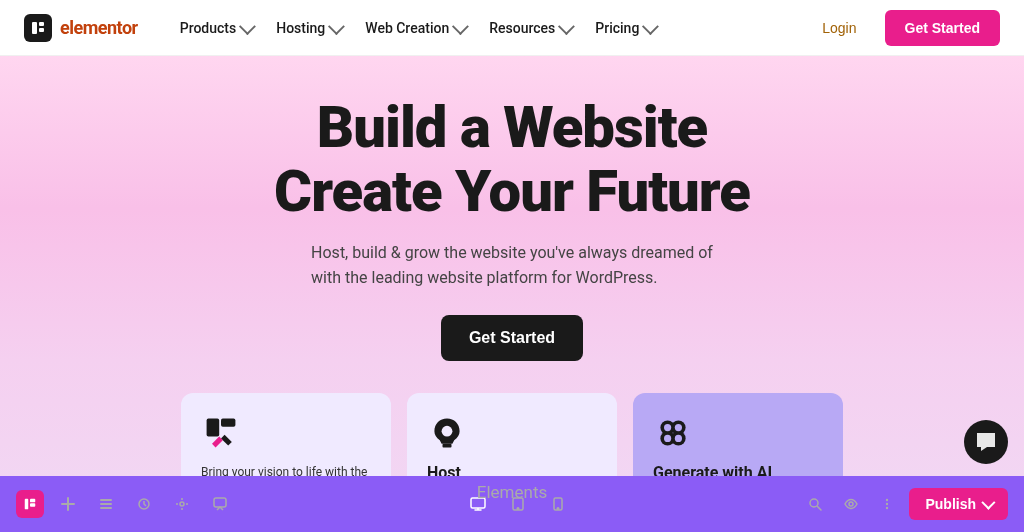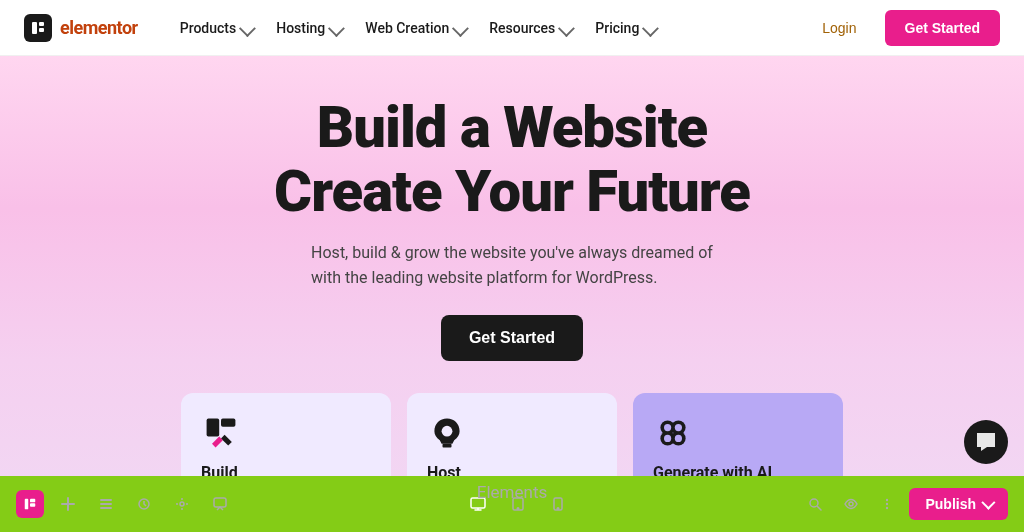--- a/index.html
+++ b/index.html
@@ -47,21 +47,21 @@
       letter-spacing: -0.5px;
     }
     .nav-items {
       display: flex;
       align-items: center;
       gap: 4px;
       flex: 1;
     }
     .nav-item {
       display: flex;
-      align-items: flex-end;
+      align-items: center;
       gap: 4px;
       padding: 6px 10px;
       cursor: pointer;
       font-size: 14px;
       font-weight: 500;
       color: #1a1a1a;
       border-radius: 4px;
       white-space: nowrap;
     }
     .chevron {
@@ -174,21 +174,21 @@
       line-height: 1.5;
     }
 
     
     .bottom-toolbar {
       position: absolute;
       bottom: 0;
       left: 0;
       right: 0;
       height: 56px;
-      background: #84cc16;
+      background: #8b5cf6;
       display: flex;
       align-items: center;
       justify-content: space-between;
       padding: 0 16px;
       z-index: 10;
     }
     .toolbar-left {
       display: flex;
       align-items: center;
       gap: 10px;
@@ -363,21 +363,20 @@
 
     <div class="card">
       <div class="card-icon build-icon">
         <svg viewBox="0 0 40 40" fill="none" xmlns="http://www.w3.org/2000/svg">
           <rect x="4" y="4" width="14" height="20" rx="2" fill="#1a1a1a"></rect>
           <rect x="20" y="4" width="16" height="9" rx="2" fill="#1a1a1a"></rect>
           <path d="M24 22 L32 30 L28 34 L20 26 Z" fill="#1a1a1a"></path>
           <polygon points="18,24 10,32 14,36 22,28" fill="#e91e8c"></polygon>
         </svg>
       </div>
-      <div class="card-title">Build</div>
       <div class="card-desc">Bring your vision to life with the most popular WordPress Website Builder.</div>
     </div>
 
     <div class="card">
       <div class="card-icon host-icon">
         <svg viewBox="0 0 40 40" fill="none" xmlns="http://www.w3.org/2000/svg">
           <path d="M20 4 C12 4 6 10 6 18 C6 22 8 25 12 28 L14 32 L26 32 L28 28 C32 25 34 22 34 18 C34 10 28 4 20 4Z" fill="#1a1a1a"></path>
           <circle cx="20" cy="18" r="6" fill="#f0eaff"></circle>
           <rect x="15" y="32" width="10" height="4" rx="1" fill="#1a1a1a"></rect>
         </svg>

